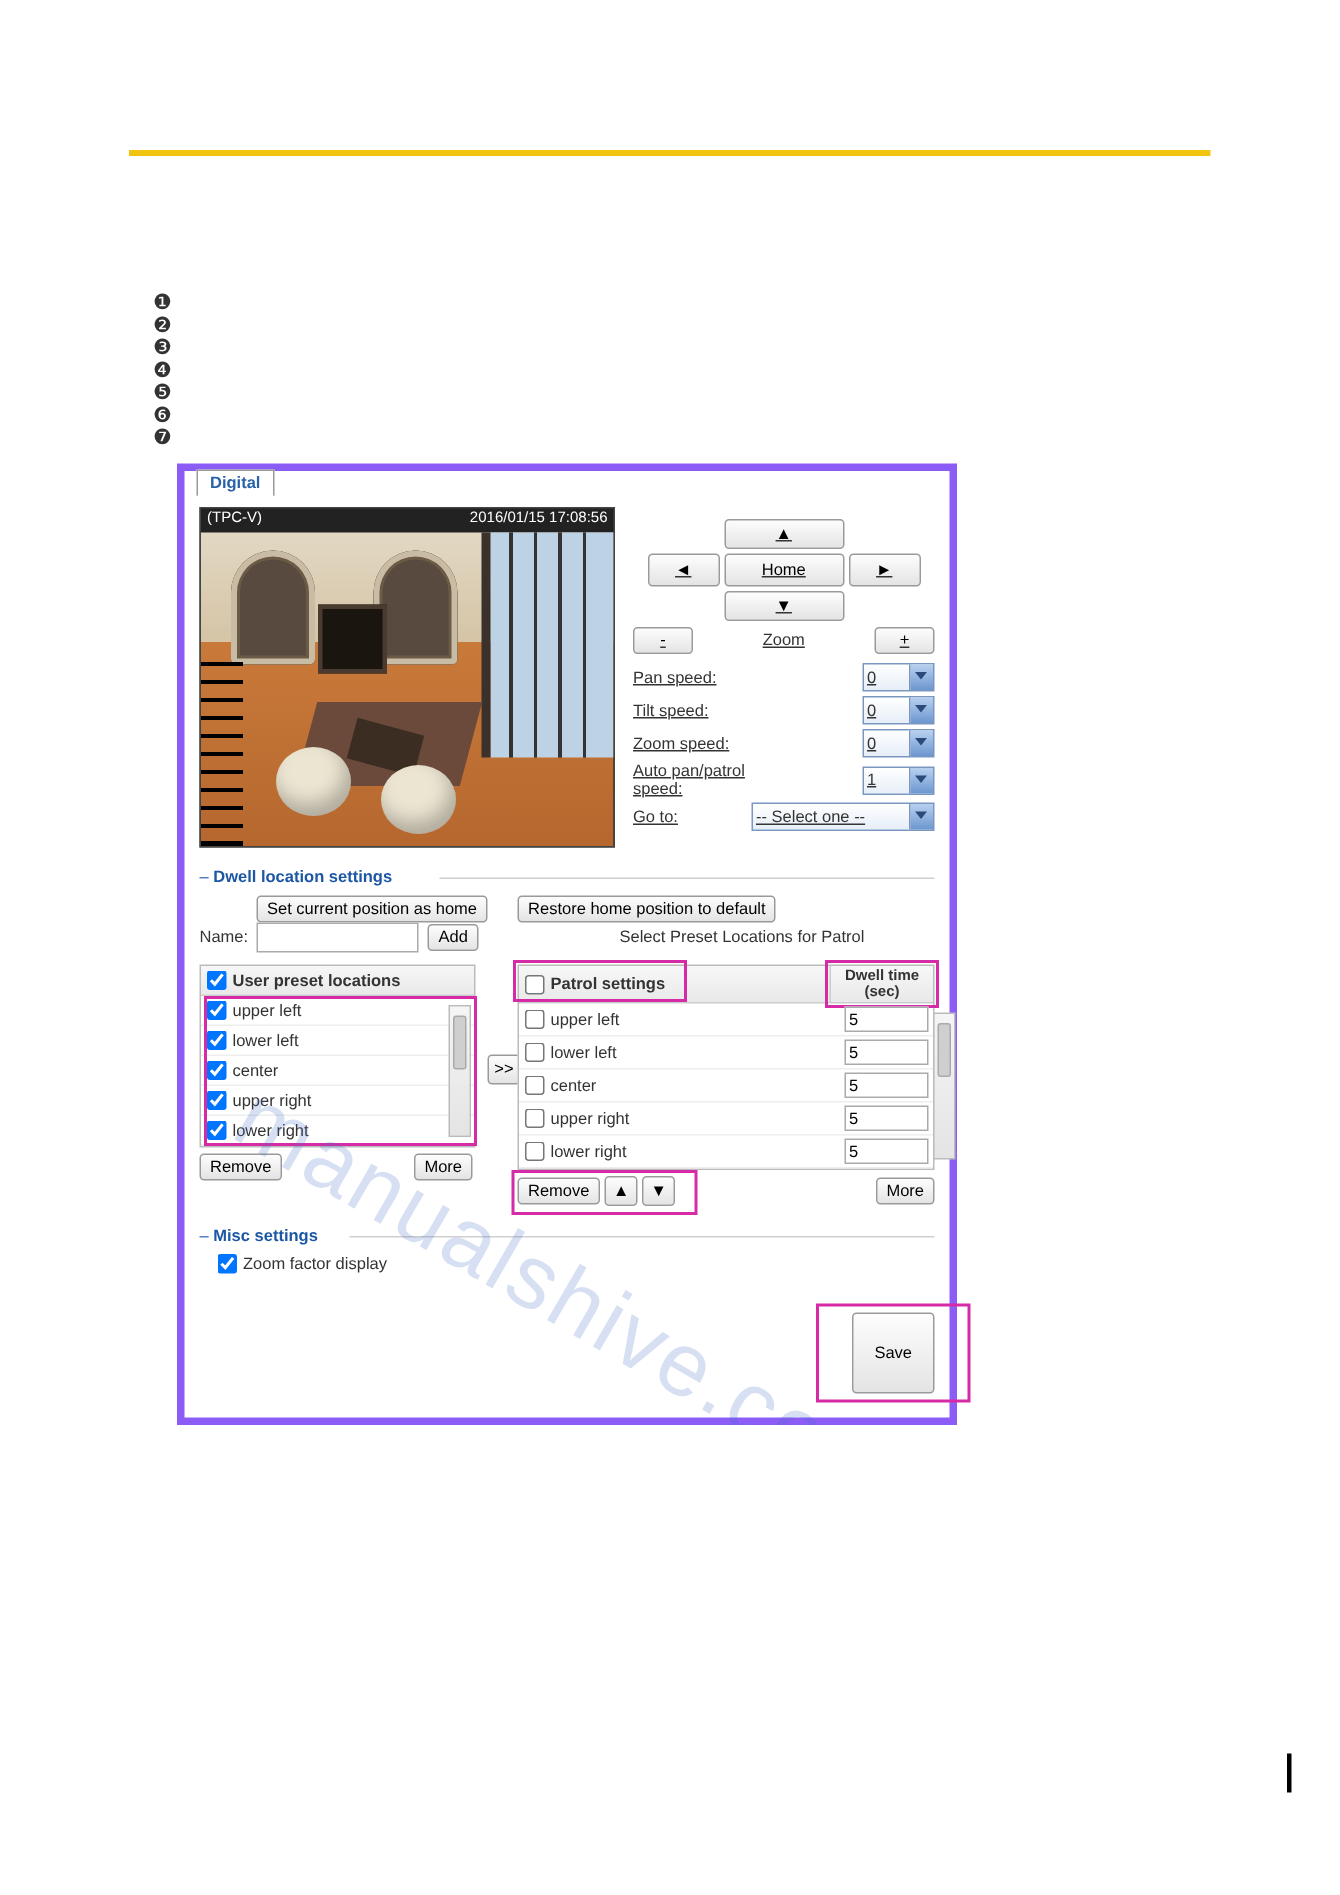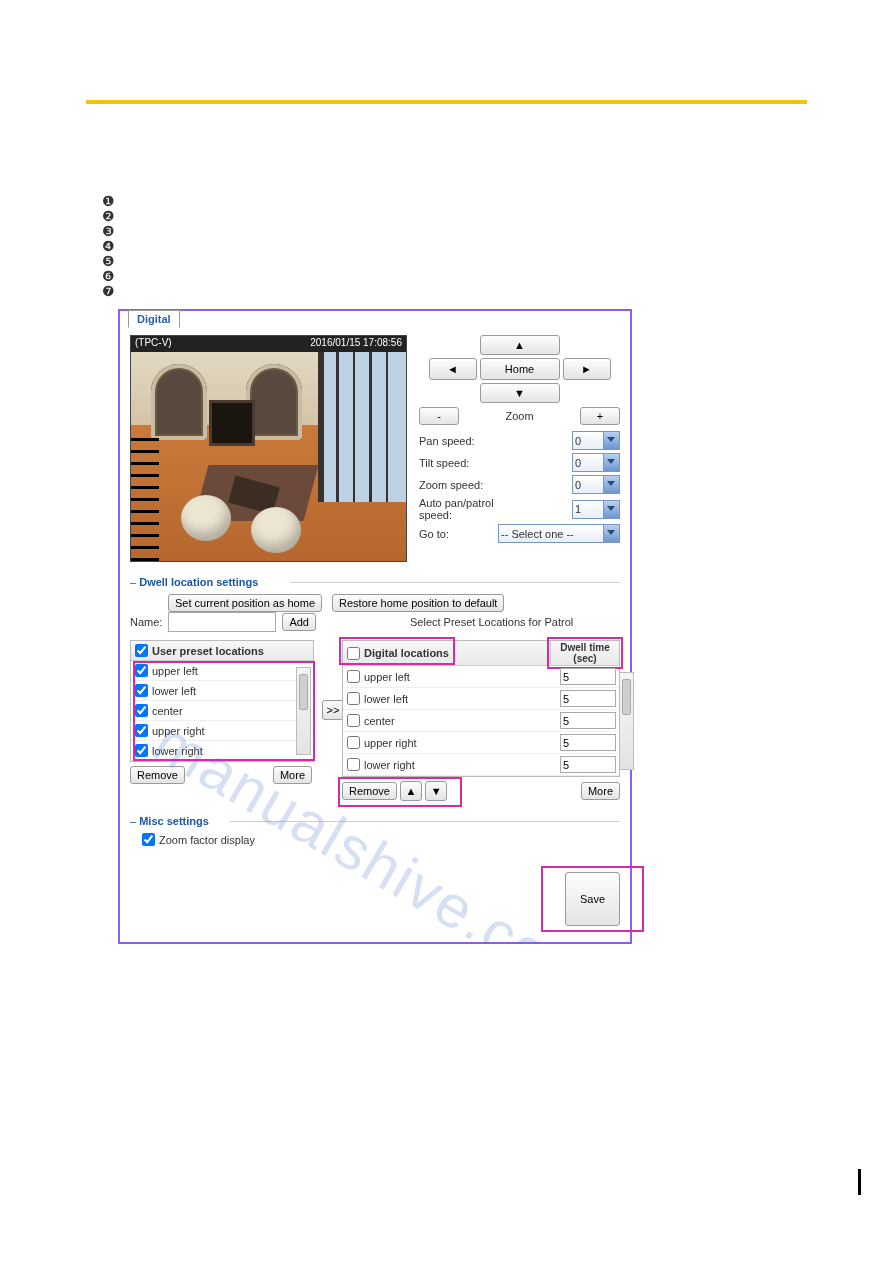--- a/index.html
+++ b/index.html
@@ -20,21 +20,21 @@
   }
   .number-list span {
     display: block;
     font-size: 14px;
     line-height: 15px;
   }
   .outer {
     margin-left: 118px;
     margin-top: 10px;
     width: 510px;
-    border: 2px solid #8b5cf6;
+    border: 5px solid #8b5cf6;
     background: #fff;
     position: relative;
   }
   .tab {
     position: relative;
     top: -1px;
     display: inline-block;
     background: #fff;
     border: 1px solid #999;
     border-bottom: 1px solid #fff;
@@ -42,21 +42,22 @@
     margin-left: 8px;
     font-weight: bold;
     font-size: 11px;
     color: #2962a9;
   }
   .panel-body {
     padding: 6px 10px 16px 10px;
   }
   .top-row {
     display: flex;
-    align-items: flex-start;
+    align-items: center;
+    text-decoration: underline;
   }
   .preview {
     width: 290px;
     height: 225px;
     background: #222;
     border: 1px solid #444;
     position: relative;
     overflow: hidden;
   }
   .preview .bar {
@@ -183,21 +184,21 @@
     color:#1c57a5;font-weight:bold;font-size:11px;
     position:relative;margin:14px 0 6px 0;
   }
   .section-title::before{content:"– ";font-weight:normal;}
   .section-title::after{
     content:"";position:absolute;top:50%;height:1px;
     background:#cfcfcf;left:calc(var(--lw,150px));right:0;
   }
 
   .row-flex{display:flex;align-items:center;}
-  .row-flex.gap{gap:10px;padding-left:38px;}
+  .row-flex.gap{gap:20px;padding-left:38px;}
   .inp{border:1px solid #aaa;height:18px;padding:0 3px;width:100px;}
 
   .tables-row{display:flex;margin-top:8px;position:relative;}
   .list-box{border:1px solid #bbb;width:182px;background:#fff;}
   .list-box .hdr{background:linear-gradient(#f7f7f7,#e9e9e9);border-bottom:1px solid #ccc;padding:3px 4px;display:flex;align-items:center;}
   .list-box .body{position:relative;}
   .list-box .item{padding:3px 4px;border-bottom:1px solid #eee;display:flex;align-items:center;}
   input[type=checkbox]{margin:0 4px 0 0;}
 
   .patrol-box{border:1px solid #bbb;flex:1;background:#fff;margin-left:28px;}
@@ -386,21 +387,21 @@
       </div>
 
       <button class="btn small" style="position:absolute;left:192px;top:60px;width:22px;height:20px;">&gt;&gt;</button>
 
       <div style="flex:1;margin-left:28px;position:relative;">
         <div class="patrol-box" style="margin-left:0;">
           <div class="hdr">
             <div class="col1" style="position:relative;">
               <div class="hi-pink" style="left:-4px;top:-4px;width:112px;height:24px;"></div>
               <input type="checkbox" style="">
-              <b>Digital locations</b>
+              <b>Patrol settings</b>
             </div>
             <div class="col2" style="position:relative;">
               <div class="hi-pink" style="left:-4px;right:-4px;top:-4px;bottom:-4px;"></div>
               <span>Dwell time (sec)</span>
             </div>
           </div>
           <div style="position:relative;">
             <div class="item">
                 <div class="c1">
                   <input type="checkbox" style="">

